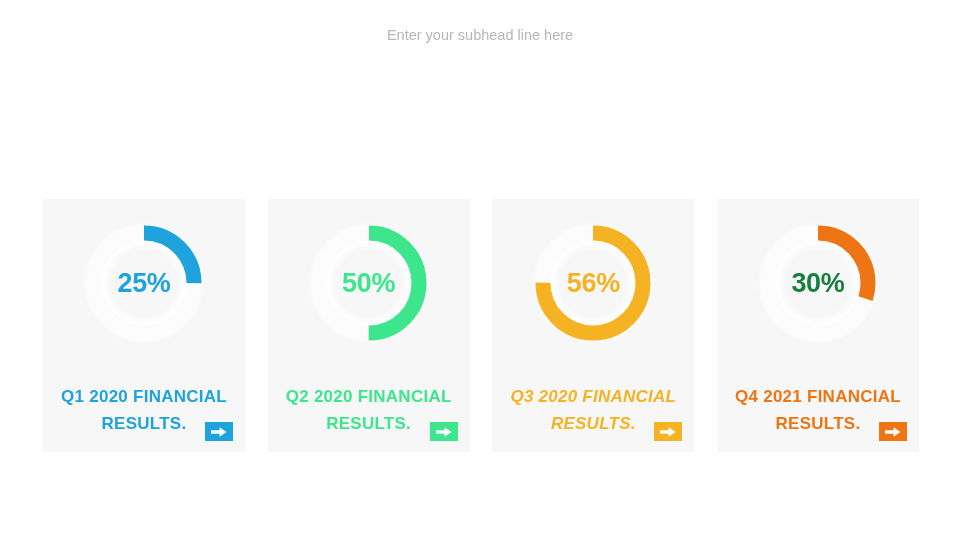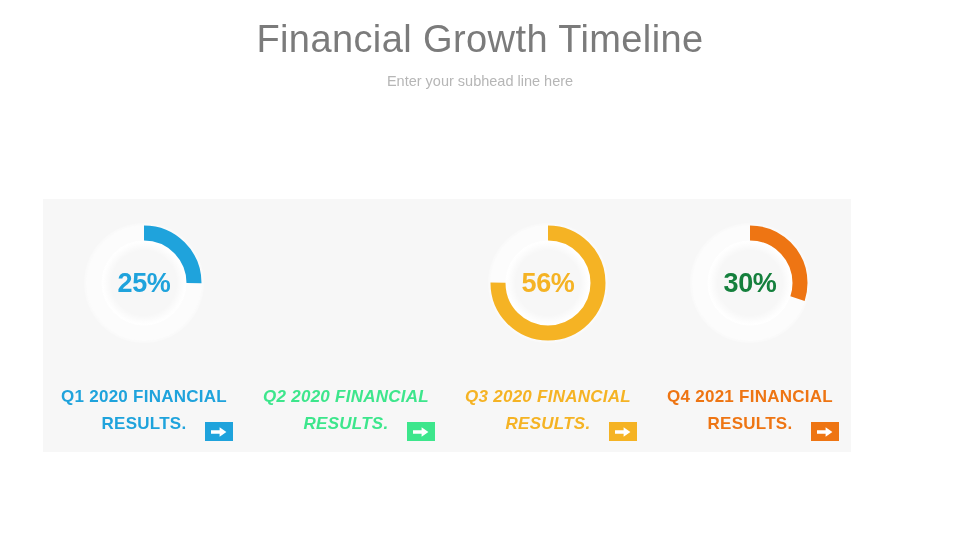--- a/index.html
+++ b/index.html
@@ -39,20 +39,21 @@
   }
 
   
   .cards-row {
     position: absolute;
     left: 43px;
     top: 199px;
     width: 876px;
     height: 253px;
     display: flex;
+    justify-content: space-between;
   }
   .card {
     position: relative;
     width: 202px;
     height: 253px;
     background: #f7f7f7;
     box-sizing: border-box;
   }
 
   
@@ -122,21 +123,20 @@
     align-items: center;
     justify-content: center;
     cursor: pointer;
   }
   .arrow-btn svg { display: block; }
 </style>
 </head>
 <body>
 
 <div class="header">
-  <h1 class="page-title">Financial Growth Timeline</h1>
   <p class="page-subtitle">Enter your subhead line here</p>
 </div>
 
 <div class="cards-row" id="cards-row">
     <div class="card">
       <div class="donut-wrap">
         <div class="donut-glow"></div>
         <svg class="donut-svg" viewBox="0 0 128 128">
           <circle cx="64" cy="64" r="50" fill="none" stroke="#fcfcfc" stroke-width="15"></circle>
           <circle cx="64" cy="64" r="50" fill="none" stroke="#1fa3dc" stroke-width="15" stroke-linecap="butt" stroke-dasharray="78.53981633974483 235.61944901923448" transform="rotate(-90 64 64)"></circle>
@@ -147,21 +147,29 @@
         <div>Q1 2020 FINANCIAL</div>
         <div>RESULTS.</div>
       </div>
       <div class="arrow-btn" style="background: rgb(31, 163, 220);">
         <svg width="16" height="12" viewBox="0 0 16 12">
           <path d="M0 4.3 H8.6 V1.2 L15.4 6 L8.6 10.8 V7.7 H0 Z" fill="#ffffff"></path>
         </svg>
       </div>
     </div>
     <div class="card">
-      <div class="card-caption" style="color: rgb(61, 230, 140); font-style: italic;">
+      <div class="donut-wrap">
+        <div class="donut-glow"></div>
+        <svg class="donut-svg" viewBox="0 0 128 128">
+          <circle cx="64" cy="64" r="50" fill="none" stroke="#fcfcfc" stroke-width="15"></circle>
+          <circle cx="64" cy="64" r="50" fill="none" stroke="#3de68c" stroke-width="15" stroke-linecap="butt" stroke-dasharray="157.07963267948966 157.07963267948966" transform="rotate(-90 64 64)"></circle>
+        </svg>
+        <div class="donut-value" style="color: rgb(61, 230, 140);">50%</div>
+      </div>
+      <div class="card-caption" style="color: rgb(61, 230, 140);">
         <div>Q2 2020 FINANCIAL</div>
         <div>RESULTS.</div>
       </div>
       <div class="arrow-btn" style="background: rgb(61, 230, 140);">
         <svg width="16" height="12" viewBox="0 0 16 12">
           <path d="M0 4.3 H8.6 V1.2 L15.4 6 L8.6 10.8 V7.7 H0 Z" fill="#ffffff"></path>
         </svg>
       </div>
     </div>
     <div class="card">

